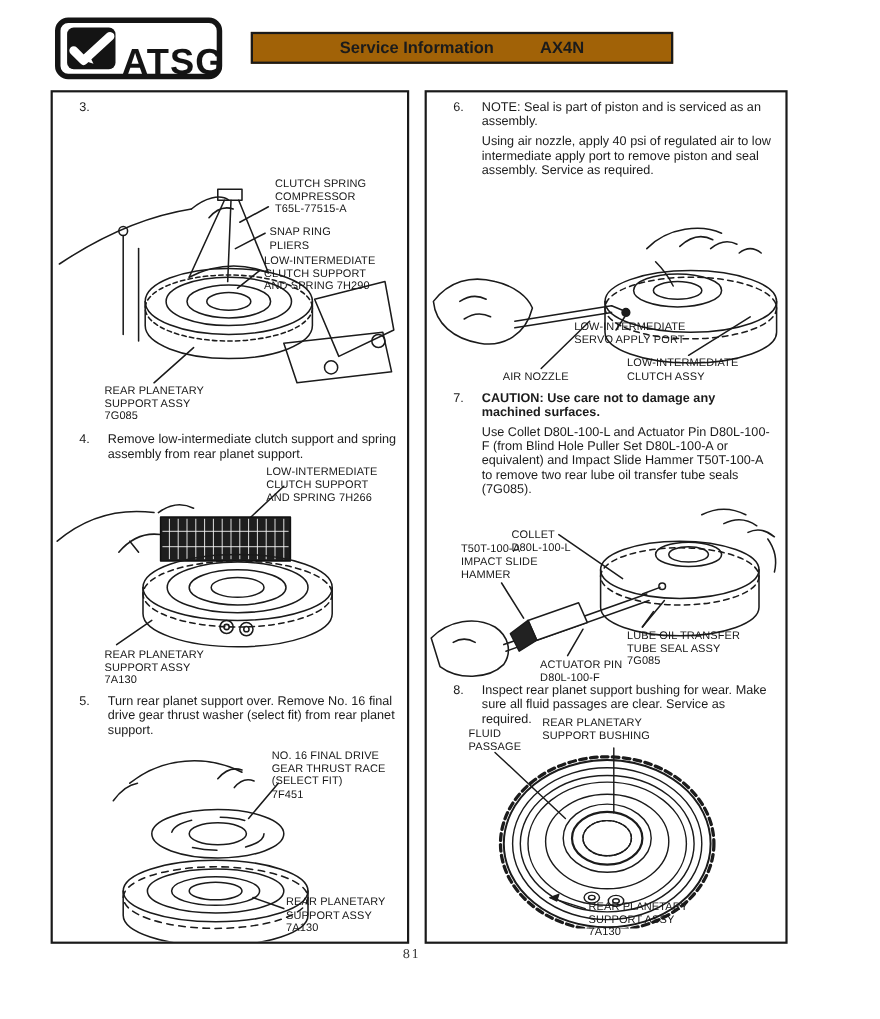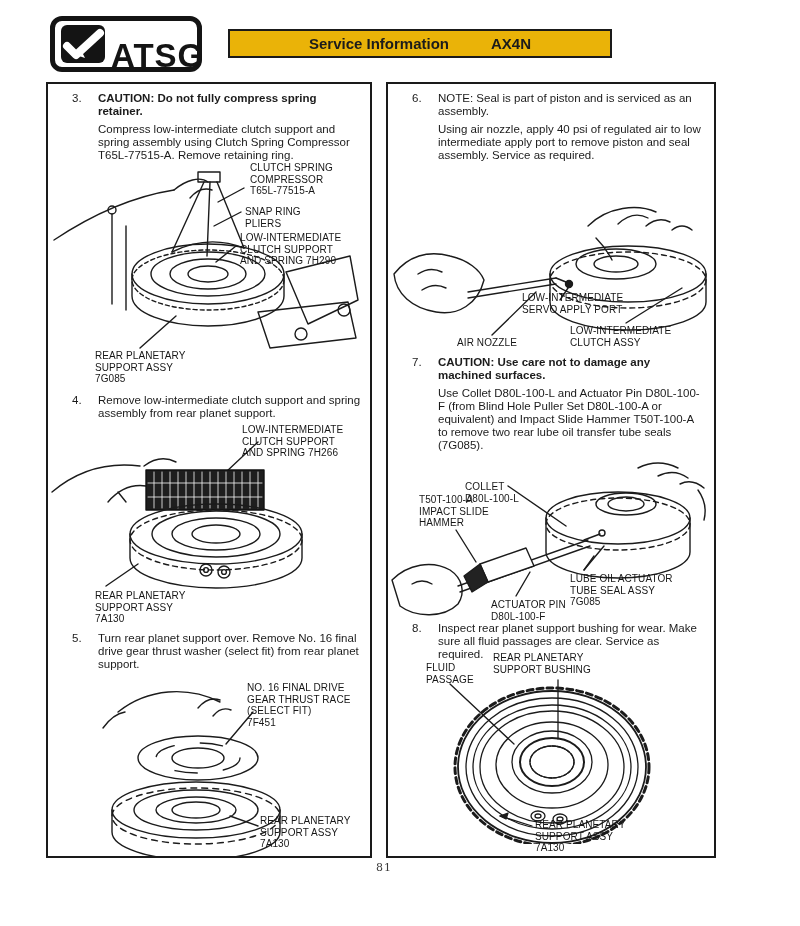--- a/index.html
+++ b/index.html
@@ -6,41 +6,41 @@
   html,body { width:800px; height:926px; }
   body { background:#fff; font-family:"Liberation Sans",sans-serif; color:#1b1b1b; position:relative; overflow:hidden; }
   .page { position:absolute; inset:0; background:#fff; }
 
   
   .logo { position:absolute; left:50px; top:16px; width:152px; height:56px;
           border:5px solid #141414; border-radius:12px; display:flex; align-items:center; padding:4px 6px; background:#fff; }
   .logo-mark { width:52px; height:38px; background:#141414; border-radius:6px; display:flex; align-items:center; justify-content:center; }
   .logo-text { font-weight:bold; font-size:33px; letter-spacing:1px; margin-left:6px; color:#141414;margin-top:24px; }
   .title-box { position:absolute; left:228px; top:29px; width:384px; height:29px; border:2px solid #1a1a1a;
-               display:flex; align-items:center; justify-content:center; gap:42px; background:#eab308; }
+               display:flex; align-items:center; justify-content:center; gap:42px; background:#a16207; }
   .title-box span { font-weight:bold; font-size:15px; }
 
   
   .colbox { position:absolute; top:82px; height:776px; border:2px solid #1a1a1a; background:#fff; }
   #left-col { left:46px; width:326px; }
   #right-col { left:386px; width:330px; }
 
   
   .step { position:absolute; display:flex; left:0; width:100%; }
   .step .num { width:26px; margin-left:24px; font-size:11.5px; line-height:13px; flex:0 0 auto; }
   .step .stext { width:266px; font-size:11.5px; line-height:13px; }
   .step .stext p + p { margin-top:5px; }
   .step .bold { font-weight:bold; }
 
   
   .fig { position:absolute; left:0; width:100%; }
   .fig svg { position:absolute; left:0; }
   .fig-label { position:absolute; font-size:10px; line-height:11.5px; white-space:pre-line; letter-spacing:.1px; color:#161616; }
 
-  .pageno { position:absolute; left:356px; top:861px; width:36px; text-align:right;
+  .pageno { position:absolute; left:356px; top:861px; width:36px; text-align:center;
             font-family:"DejaVu Serif",serif; font-size:11px; color:#3a3a3a; letter-spacing:1px; }
 </style>
 </head>
 <body>
 
 <div class="page">
 
   <div class="logo">
     <span class="logo-mark">
       <svg width="44" height="32" viewBox="0 0 44 32">
@@ -52,24 +52,20 @@
   </div>
   <div class="title-box">
     <span>Service Information</span>
     <span>AX4N</span>
   </div>
 
   <section id="left-col" class="colbox">
 
     <div class="step" style="top:8px">
       <span class="num">3.</span>
-      <div class="stext">
-        <p class="bold">CAUTION: Do not fully compress spring retainer.</p>
-        <p>Compress low-intermediate clutch support and spring assembly using Clutch Spring Compressor T65L-77515-A. Remove retaining ring.</p>
-      </div>
     </div>
 
     <figure class="fig" style="top:70px;height:240px">
       <svg width="322" height="240" viewBox="0 0 322 240">
         <g fill="none" stroke="#1b1b1b" stroke-width="1.4" stroke-linecap="round" stroke-linejoin="round">
 
           <path d="M6 86 C48 58 88 42 126 36"></path>
           <path d="M126 36 C138 26 152 22 160 28"></path>
           <path d="M142 44 q10 -12 22 -8"></path>
 
@@ -287,21 +283,21 @@
           <path d="M196 110 L206 96"></path>
         </g>
       </svg>
       <div class="fig-label" style="left:77px;top:21px">COLLET
 D80L-100-L</div>
       <div class="fig-label" style="left:31px;top:34px">T50T-100-A
 IMPACT SLIDE
 HAMMER</div>
       <div class="fig-label" style="left:103px;top:139px">ACTUATOR PIN
 D80L-100-F</div>
-      <div class="fig-label" style="left:182px;top:113px">LUBE OIL ACTUATOR
+      <div class="fig-label" style="left:182px;top:113px">LUBE OIL TRANSFER
 TUBE SEAL ASSY
 7G085</div>
     </figure>
 
     <div class="step" style="top:538px">
       <span class="num">8.</span>
       <div class="stext">
         <p>Inspect rear planet support bushing for wear. Make sure all fluid passages are clear. Service as required.</p>
       </div>
     </div>

